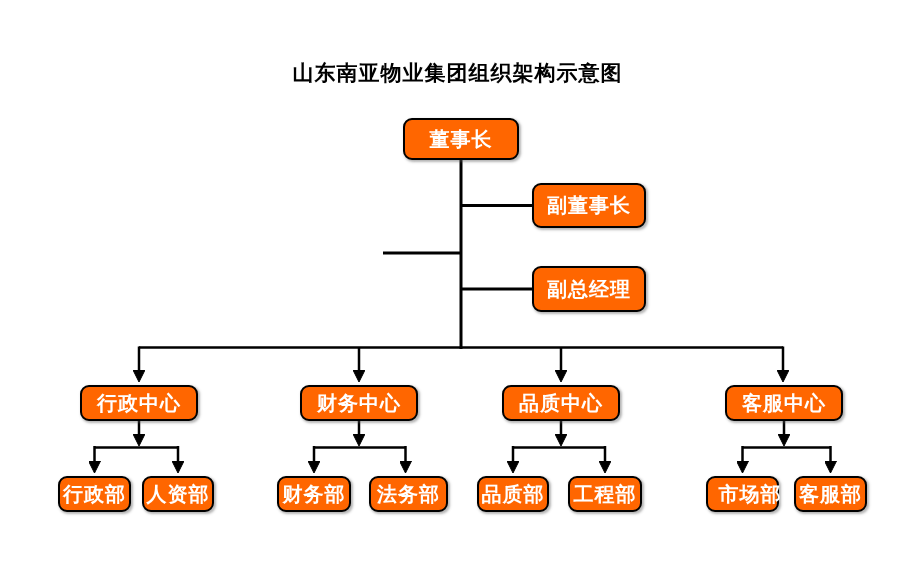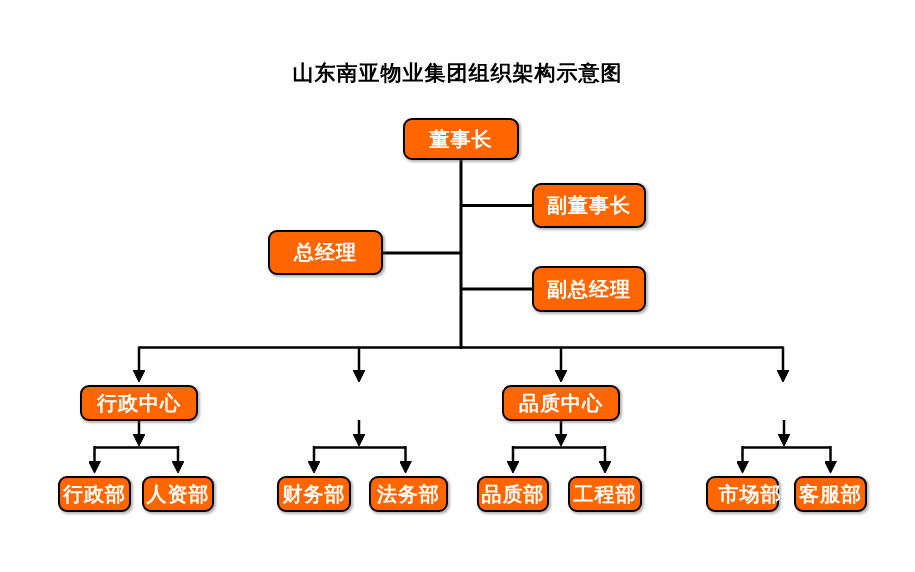--- a/index.html
+++ b/index.html
@@ -102,32 +102,35 @@
     <path class="lw25" d="M830.5 446 V470" marker-end="url(#arrow)"></path>
   </svg>
 
   <div class="node" style="left:403px; top:118px; width:116px; height:42px;">
     <span>董事长</span>
   </div>
 
   <div class="node" style="left:532px; top:183px; width:114px; height:45px;">
     <span>副董事长</span>
   </div>
-  <div class="node" style="left:268px; top:230px; width:115px; height:45px;">
-    <span>总经理</span>
-  </div>
   <div class="node" style="left:532px; top:266px; width:114px; height:46px;">
     <span>副总经理</span>
   </div>
 
   <div class="node" style="left:80px; top:385px; width:118px; height:36px;">
     <span>行政中心</span>
   </div>
+  <div class="node" style="left:300px; top:385px; width:118px; height:36px;">
+    <span>财务中心</span>
+  </div>
   <div class="node" style="left:502px; top:385px; width:118px; height:36px;">
     <span>品质中心</span>
+  </div>
+  <div class="node" style="left:725px; top:385px; width:118px; height:36px;">
+    <span>客服中心</span>
   </div>
 
   <div class="node" style="left:142px; top:476px; width:72px; height:36px;">
     <span>人资部</span>
   </div>
   <div class="node" style="left:58px; top:476px; width:73px; height:36px;">
     <span>行政部</span>
   </div>
   <div class="node" style="left:277px; top:476px; width:74px; height:36px;">
     <span>财务部</span>

